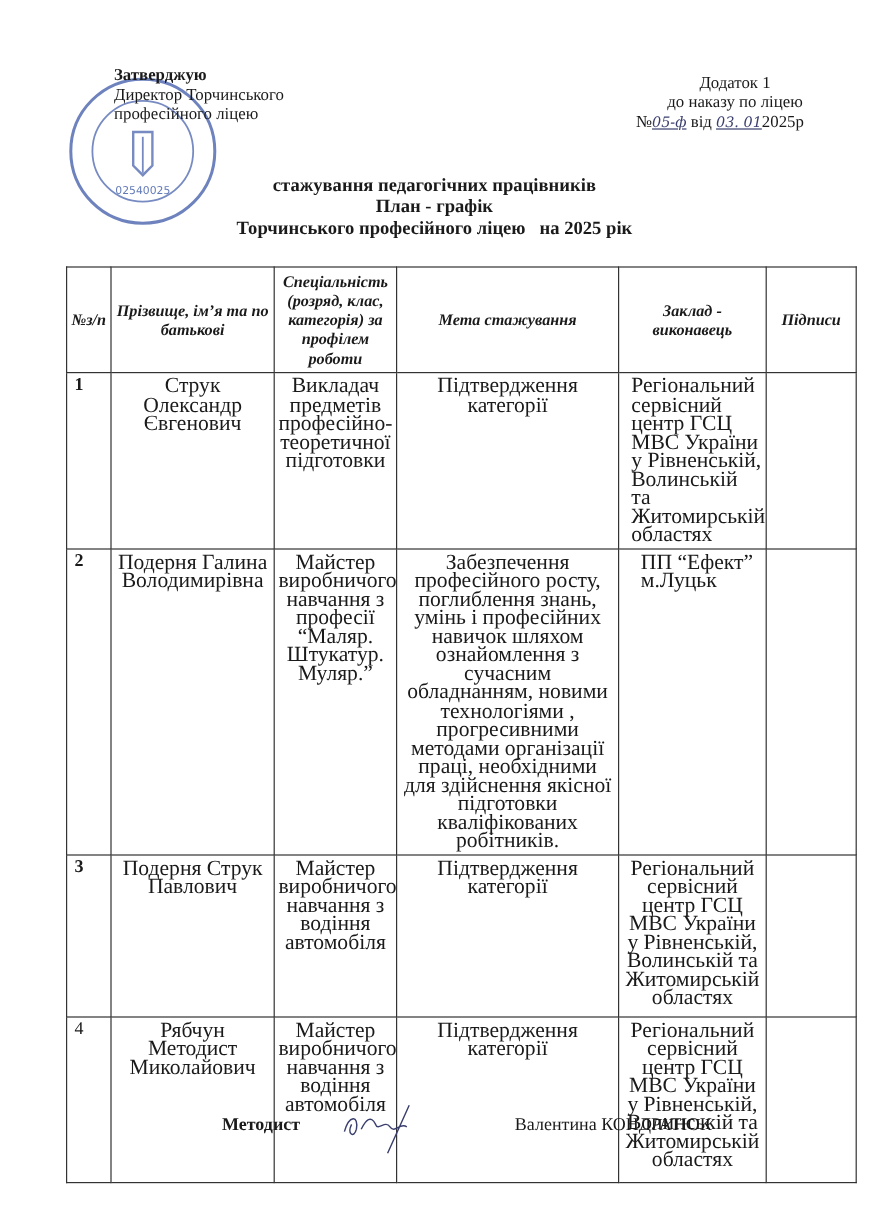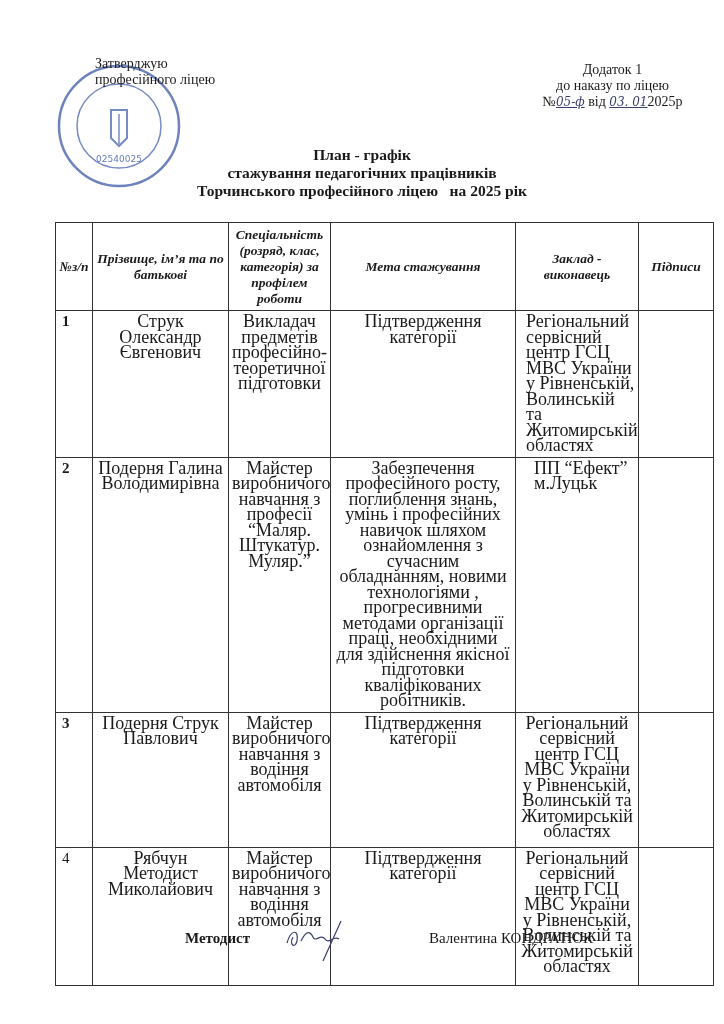--- a/index.html
+++ b/index.html
@@ -1,24 +1,24 @@
 <!DOCTYPE html>
 <html><head>
 <meta charset="utf-8">
 <style>
   html, body { margin:0; padding:0; }
   body { width:724px; height:1024px; background:#ffffff; position:relative; overflow:hidden;
          font-family:"Liberation Serif", "DejaVu Serif", serif; color:#1a1a1a; }
   .abs { position:absolute; }
   .approve { left:95px; top:56px; font-size:14px; line-height:16px; }
-  .approve .bold { font-weight:normal; }
+  .approve .bold { font-weight:bold; }
   .approve .l4 { padding-left:60px; }
   .stamp { left:55px; top:62px; width:128px; height:128px; }
   .annex { left:530px; top:62px; width:165px; font-size:14px; line-height:16px; text-align:center; }
-  .annex .num { text-align:center; white-space:nowrap; }
+  .annex .num { text-align:left; white-space:nowrap; }
   .hand { font-family:"DejaVu Serif", serif; font-style:italic; color:#3a3f6e; font-size:12px; text-decoration:underline; }
   .title { left:0; width:724px; top:146px; text-align:center; font-weight:bold; font-size:15.5px; line-height:18px; }
   table { position:absolute; left:55px; top:222px; width:658px; border-collapse:collapse; table-layout:fixed; }
   td, th { border:1px solid #333; vertical-align:top; font-size:18px; line-height:15.5px; padding:3px 3px; text-align:center; }
   th { font-style:italic; font-weight:bold; vertical-align:middle; font-size:13.5px; line-height:16px; }
   td.num { font-weight:bold; font-size:15px; text-align:left; padding-left:6px; }
   td.num.plain { font-weight:normal; }
   td.wrap-left { text-align:left; padding-left:10px; }
   .footer { top:930px; font-size:15px; }
   .sig-label { left:185px;font-weight:bold; }
@@ -31,36 +31,37 @@
 <svg class="abs stamp" viewBox="0 0 128 128">
   <circle cx="64" cy="64" r="60" fill="none" stroke="#3d5aa8" stroke-width="2.5" opacity="0.75"></circle>
   <circle cx="64" cy="64" r="42" fill="none" stroke="#3d5aa8" stroke-width="1.5" opacity="0.7"></circle>
   <path d="M56 48 L56 76 L64 84 L72 76 L72 48 Z" fill="none" stroke="#3d5aa8" stroke-width="2" opacity="0.7"></path>
   <line x1="64" y1="52" x2="64" y2="82" stroke="#3d5aa8" stroke-width="1.5" opacity="0.7"></line>
   <text x="64" y="100" text-anchor="middle" font-size="9" fill="#3d5aa8" opacity="0.8" font-family="DejaVu Sans, sans-serif">02540025</text>
 </svg>
 
 <div class="abs approve">
   <div class="bold">Затверджую</div>
+  <div>Директор Торчинського</div>
   <div>професійного ліцею</div>
 </div>
 
 <div class="abs annex">
   <div>Додаток 1</div>
   <div>до наказу по ліцею</div>
   <div class="num">
     <span>№</span><span class="hand">05-ф</span>
     <span>від</span>
     <span class="hand">03. 01</span><span>2025р</span>
   </div>
 </div>
 
 <div class="abs title">
+  <div>стажування педагогічних працівників</div>
   <div>План - графік</div>
-  <div>стажування педагогічних працівників</div>
   <div style="white-space:pre">Торчинського професійного ліцею   на 2025 рік</div>
 </div>
 
 <table>
   <colgroup>
     <col style="width:37px">
       <col style="width:136px">
       <col style="width:102px">
     <col style="width:185px">
       <col style="width:123px">

